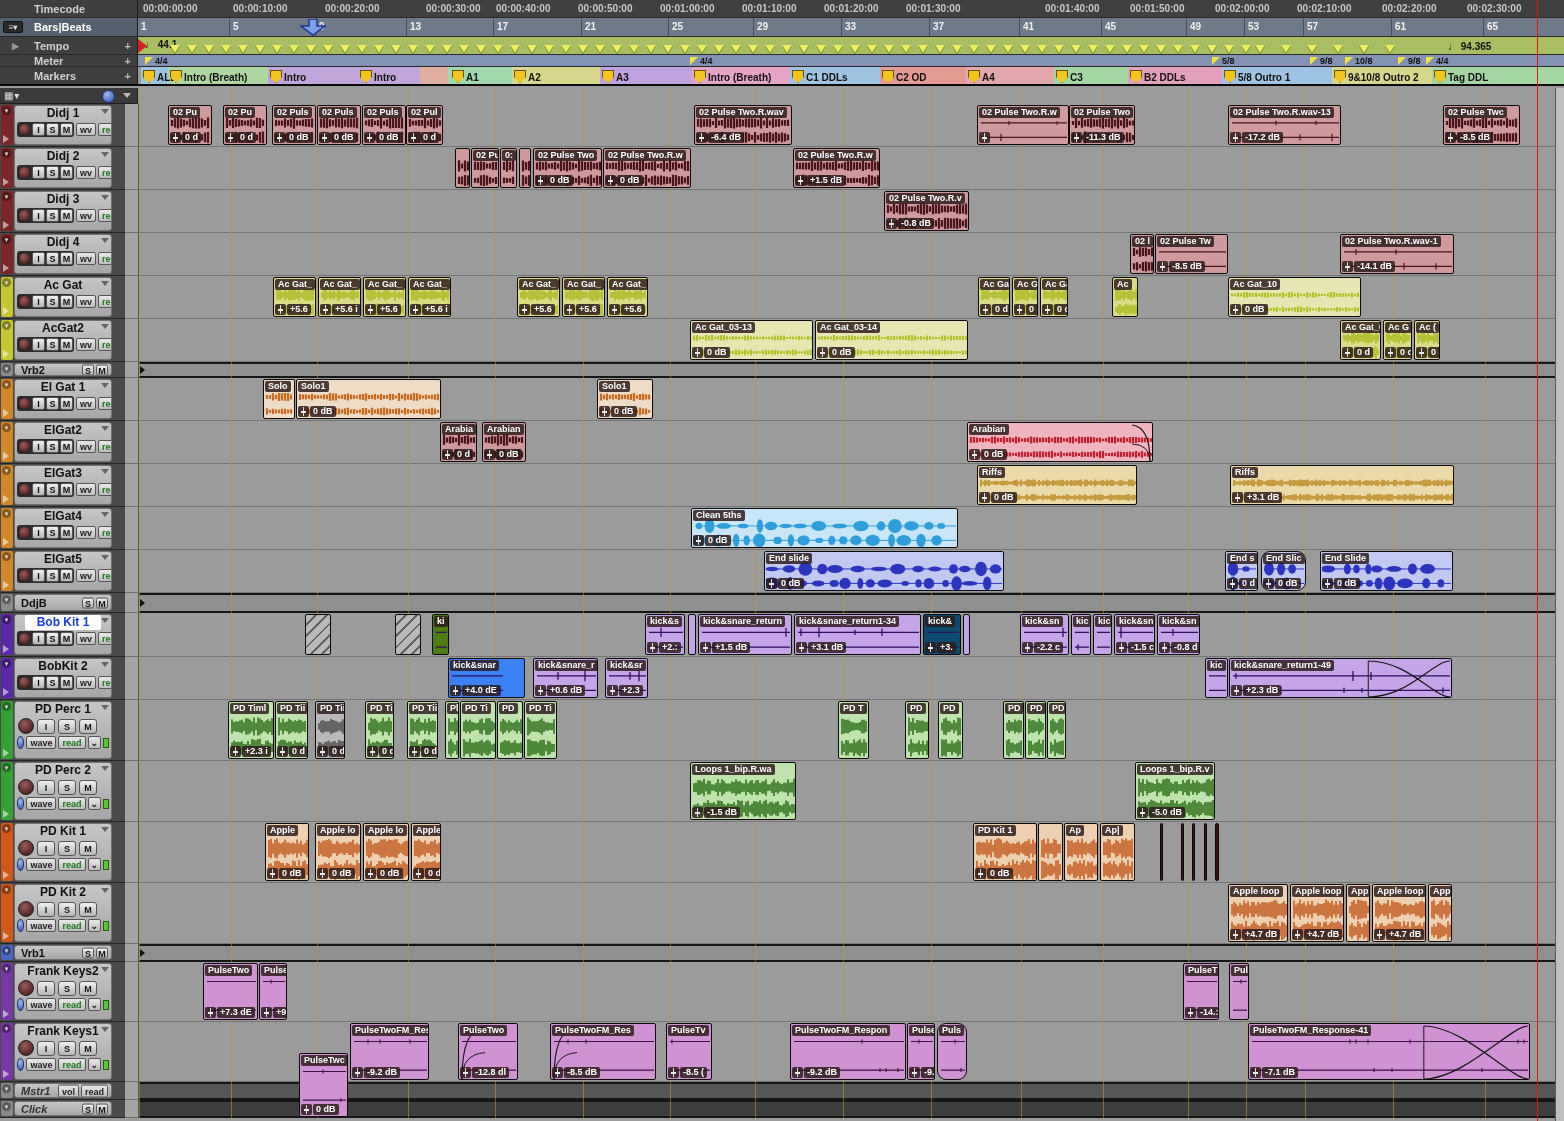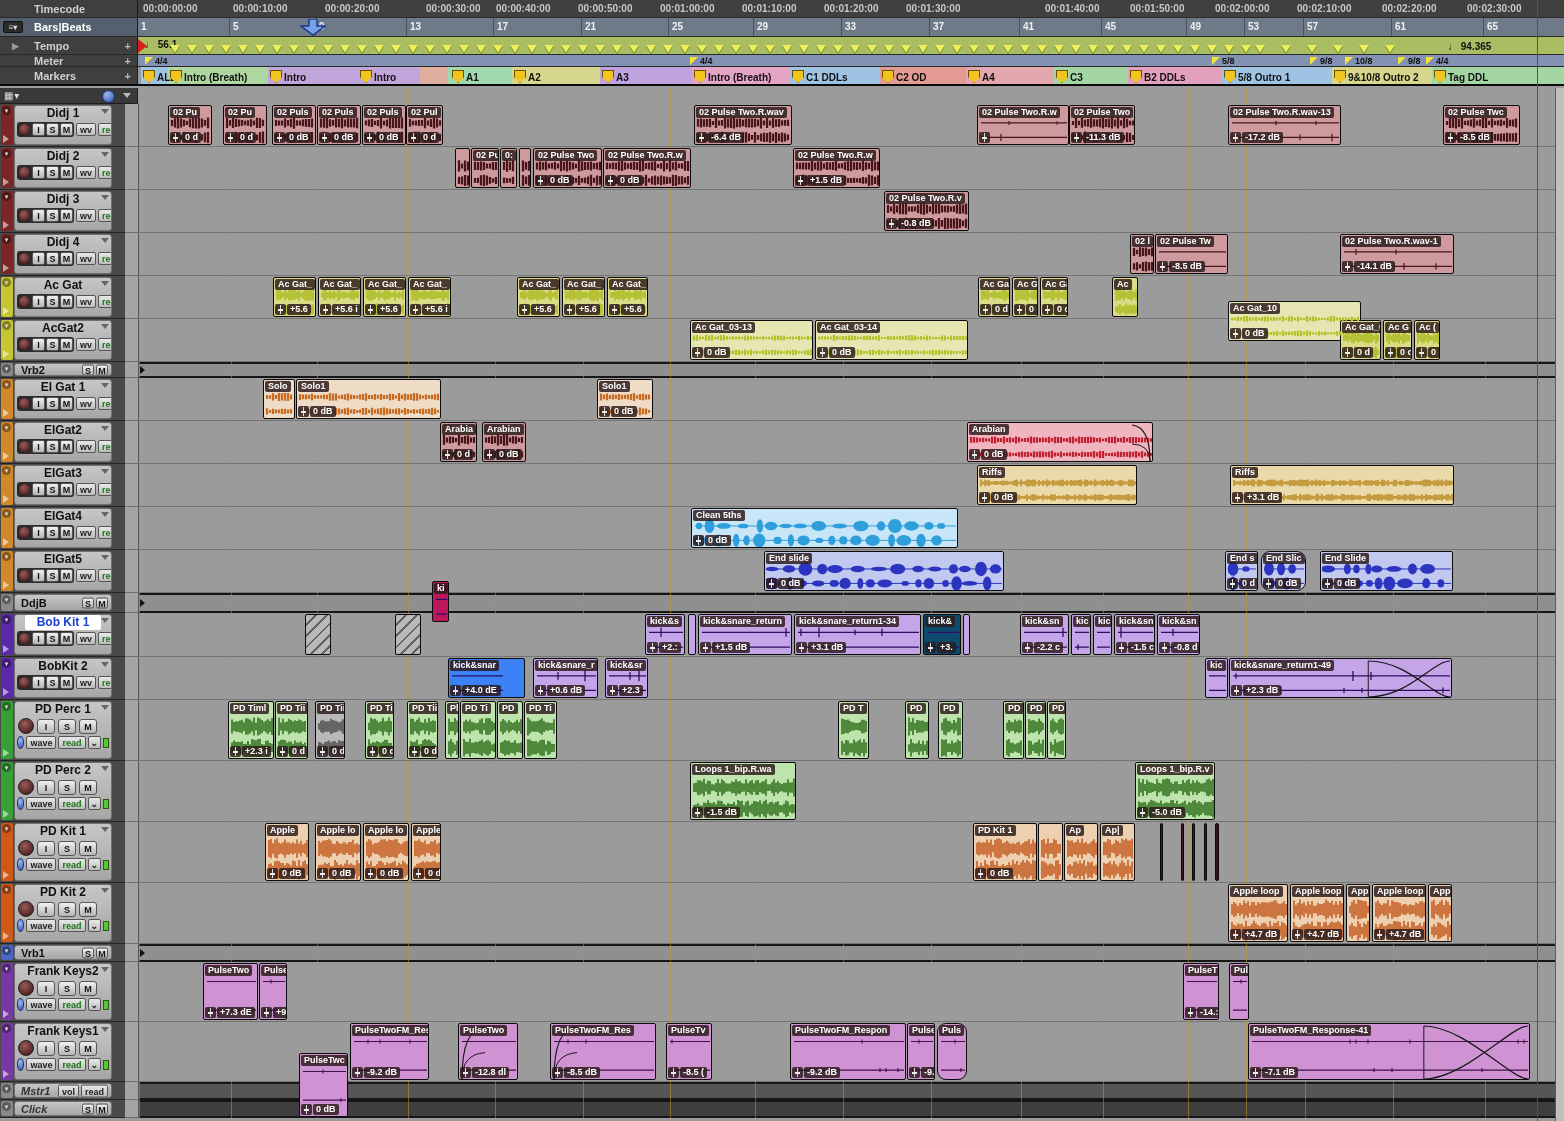--- a/index.html
+++ b/index.html
@@ -135,21 +135,21 @@
         <div class="barcur" style="left: 300px; top: 1px;"><svg width="26" height="17">
             <polygon points="9,0 17,0 17,7 25,7 13,16 1,7 9,7" fill="#7aa0e8" stroke="#1a3a8a" stroke-width="1.5"></polygon>
           </svg></div>
         <div class="rlab" style="background: rgb(85, 96, 110);">
           <span class="t" style="color: rgb(255, 255, 255);">Bars|Beats</span>
           <div class="abs" style="left: 3px; top: 3px; width: 20px; height: 12px; background: rgb(42, 42, 42); border: 1px solid rgb(17, 17, 17); border-radius: 2px; color: rgb(221, 221, 221); font-size: 8px; text-align: center; line-height: 11px;">≡▾</div>
         </div>
       </div>
       <div class="rrow" style="top: 37px; height: 18px; background: rgb(169, 189, 98); border-bottom: 1px solid rgb(42, 42, 42);">
         <div class="abs" style="left: 138px; top: 2px; width: 0px; height: 0px; border-top: 7px solid transparent; border-bottom: 7px solid transparent; border-left: 9px solid rgb(212, 32, 32);"></div>
-        <div class="tick" style="left: 145px; top: 2px; color: rgb(17, 17, 17);">♩ 56.1</div>
+        <div class="tick" style="left: 145px; top: 2px; color: rgb(17, 17, 17);">♩ 44.1</div>
         <div class="tick" style="left: 1448px; top: 4px; color: rgb(17, 17, 17);">♩ 94.365</div>
         <div class="mtri" style="left: 170px; top: 8px;"></div>
         <div class="mtri" style="left: 187px; top: 8px;"></div>
         <div class="mtri" style="left: 204px; top: 8px;"></div>
         <div class="mtri" style="left: 221px; top: 8px;"></div>
         <div class="mtri" style="left: 238px; top: 8px;"></div>
         <div class="mtri" style="left: 255px; top: 8px;"></div>
         <div class="mtri" style="left: 272px; top: 8px;"></div>
         <div class="mtri" style="left: 289px; top: 8px;"></div>
         <div class="mtri" style="left: 306px; top: 8px;"></div>
@@ -1283,21 +1283,21 @@
           </span>
           <span class="gbadge">0 d</span>
         </div>
       </div>
       <div class="clip" style="left: 1112px; top: 277px; width: 26px; height: 40px; background: rgb(220, 220, 136);">
         <svg width="24" height="38" xmlns="http://www.w3.org/2000/svg" style="position: absolute; left: 1px; top: 1px; z-index: 1;">
           <path d="M2 10.1V21.8M2 27.8V33.0M4 10.3V21.6M4 26.6V34.2M6 10.6V21.3M6 25.0V35.8M8 12.6V19.4M8 27.2V33.6M10 10.1V21.9M10 26.5V34.3M12 13.1V18.8M12 24.5V36.3M14 12.0V19.9M14 26.0V34.8M16 11.3V20.7M16 25.8V35.0M18 10.5V21.4M18 26.6V34.2M20 13.1V18.8M20 25.6V35.2M22 10.5V21.4M22 26.5V34.3" stroke="#a8ba1e" stroke-width="1.5" fill="none"></path>
         </svg>
         <div class="cname">Ac</div>
       </div>
-      <div class="clip" style="left: 1228px; top: 277px; width: 133px; height: 40px; background: rgb(230, 230, 178); margin-top: 24px;">
+      <div class="clip" style="left: 1228px; top: 277px; width: 133px; height: 40px; background: rgb(230, 230, 178);">
         <svg width="131" height="38" xmlns="http://www.w3.org/2000/svg" style="position: absolute; left: 1px; top: 1px; z-index: 1;">
           <path d="M2 14.4V17.6M2 27.8V33.0M5 14.8V17.2M5 27.7V33.1M8 13.8V18.1M8 29.3V31.5M11 14.3V17.6M11 28.3V32.5M14 13.3V18.7M14 27.6V33.2M17 13.1V18.8M17 28.6V32.2M20 14.0V17.9M20 28.4V32.4M23 14.3V17.6M23 27.6V33.2M26 13.8V18.1M26 28.5V32.3M29 14.7V17.2M29 29.2V31.6M32 13.9V18.0M32 29.3V31.5M35 13.4V18.5M35 28.3V32.5M38 13.5V18.5M38 28.9V31.9M41 14.5V17.4M41 29.1V31.7M44 14.1V17.9M44 28.5V32.3M47 14.5V17.4M47 28.1V32.7M50 14.3V17.6M50 29.3V31.5M53 13.2V18.8M53 27.7V33.1M56 14.7V17.2M56 28.9V31.9M59 13.3V18.6M59 28.6V32.2M62 13.3V18.6M62 28.8V32.0M65 14.7V17.2M65 28.1V32.7M68 13.4V18.5M68 27.6V33.2M71 14.6V17.3M71 27.7V33.1M74 14.8V17.1M74 28.7V32.1M77 13.2V18.7M77 27.6V33.2M80 14.2V17.7M80 28.2V32.6M83 13.3V18.6M83 29.3V31.5M86 13.9V18.0M86 29.2V31.6M89 14.7V17.2M89 28.1V32.7M92 14.8V17.1M92 29.1V31.7M95 14.9V17.0M95 28.6V32.2M98 14.2V17.7M98 29.2V31.6M101 13.2V18.7M101 29.3V31.5M104 13.1V18.8M104 29.2V31.6M107 14.4V17.5M107 28.0V32.8M110 14.3V17.7M110 28.6V32.2M113 14.2V17.7M113 29.2V31.6M116 14.2V17.7M116 28.1V32.7M119 14.8V17.2M119 28.9V31.9M122 13.7V18.2M122 29.2V31.6M125 14.7V17.2M125 28.0V32.8M128 13.8V18.1M128 28.5V32.3" stroke="#b2c228" stroke-width="2.25" fill="none"></path>
         </svg>
         <div class="cname">Ac Gat_10</div>
         <div class="cgain">
           <span class="fad">
             <i></i>
             <b></b>
           </span>
           <span class="gbadge">0 dB</span>
@@ -1623,21 +1623,21 @@
         <div class="cgain">
           <span class="fad">
             <i></i>
             <b></b>
           </span>
           <span class="gbadge">0 dB</span>
         </div>
       </div>
       <div class="clip" style="left: 305px; top: 614px; width: 26px; height: 41px; background: repeating-linear-gradient(135deg, rgb(185, 185, 185) 0px, rgb(185, 185, 185) 6px, rgb(99, 99, 99) 6px, rgb(99, 99, 99) 8px);"></div>
       <div class="clip" style="left: 395px; top: 614px; width: 26px; height: 41px; background: repeating-linear-gradient(135deg, rgb(185, 185, 185) 0px, rgb(185, 185, 185) 6px, rgb(99, 99, 99) 6px, rgb(99, 99, 99) 8px);"></div>
-      <div class="clip" style="left: 432px; top: 581px; width: 17px; height: 41px; background: #be185d;">
+      <div class="clip" style="left: 432px; top: 614px; width: 17px; height: 41px; background: #4d7c0f;">
         <svg width="15" height="39" xmlns="http://www.w3.org/2000/svg" style="position: absolute; left: 1px; top: 1px; z-index: 1;">
           <path d="M2 16.38H13M2 31.200000000000003H13" stroke="#2d0e60" stroke-width="1.3" fill="none"></path>
         </svg>
         <div class="cname">ki</div>
       </div>
       <div class="clip" style="left: 645px; top: 614px; width: 40px; height: 41px; background: rgb(196, 165, 232);">
         <svg width="38" height="39" xmlns="http://www.w3.org/2000/svg" style="position: absolute; left: 1px; top: 1px; z-index: 1;">
           <path d="M2 16.38H36M2 31.200000000000003H36M14 11.744343641961152V21.015656358038846" stroke="#2d0e60" stroke-width="1.3" fill="none"></path>
         </svg>
         <div class="cname">kick&amp;s</div>

